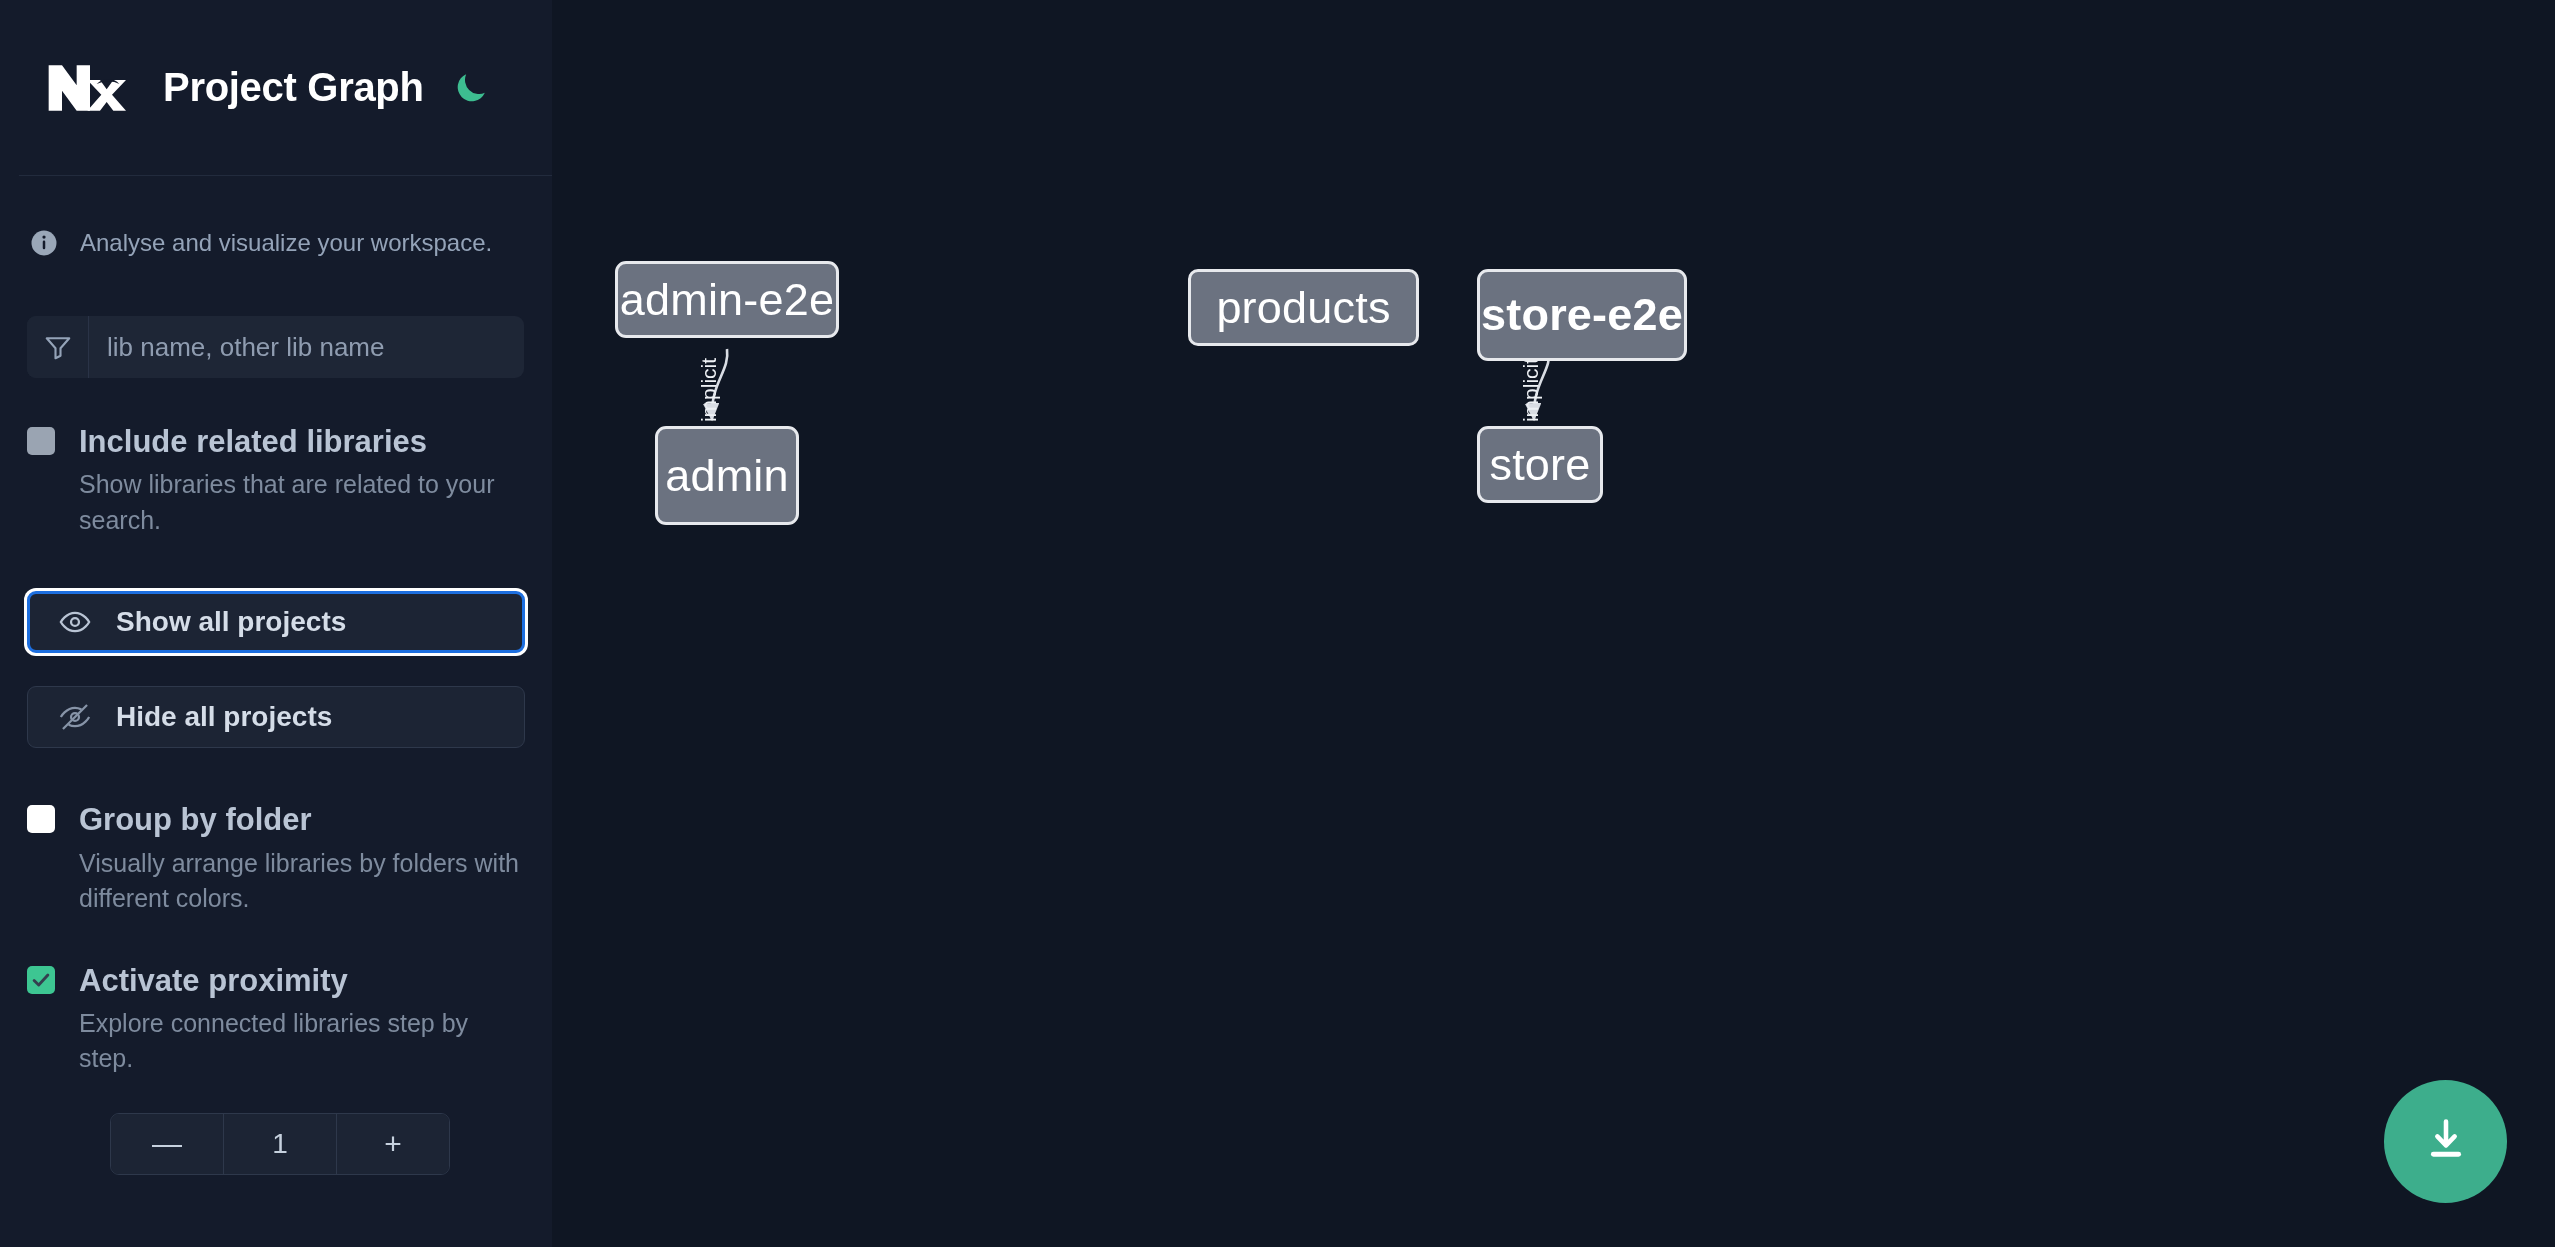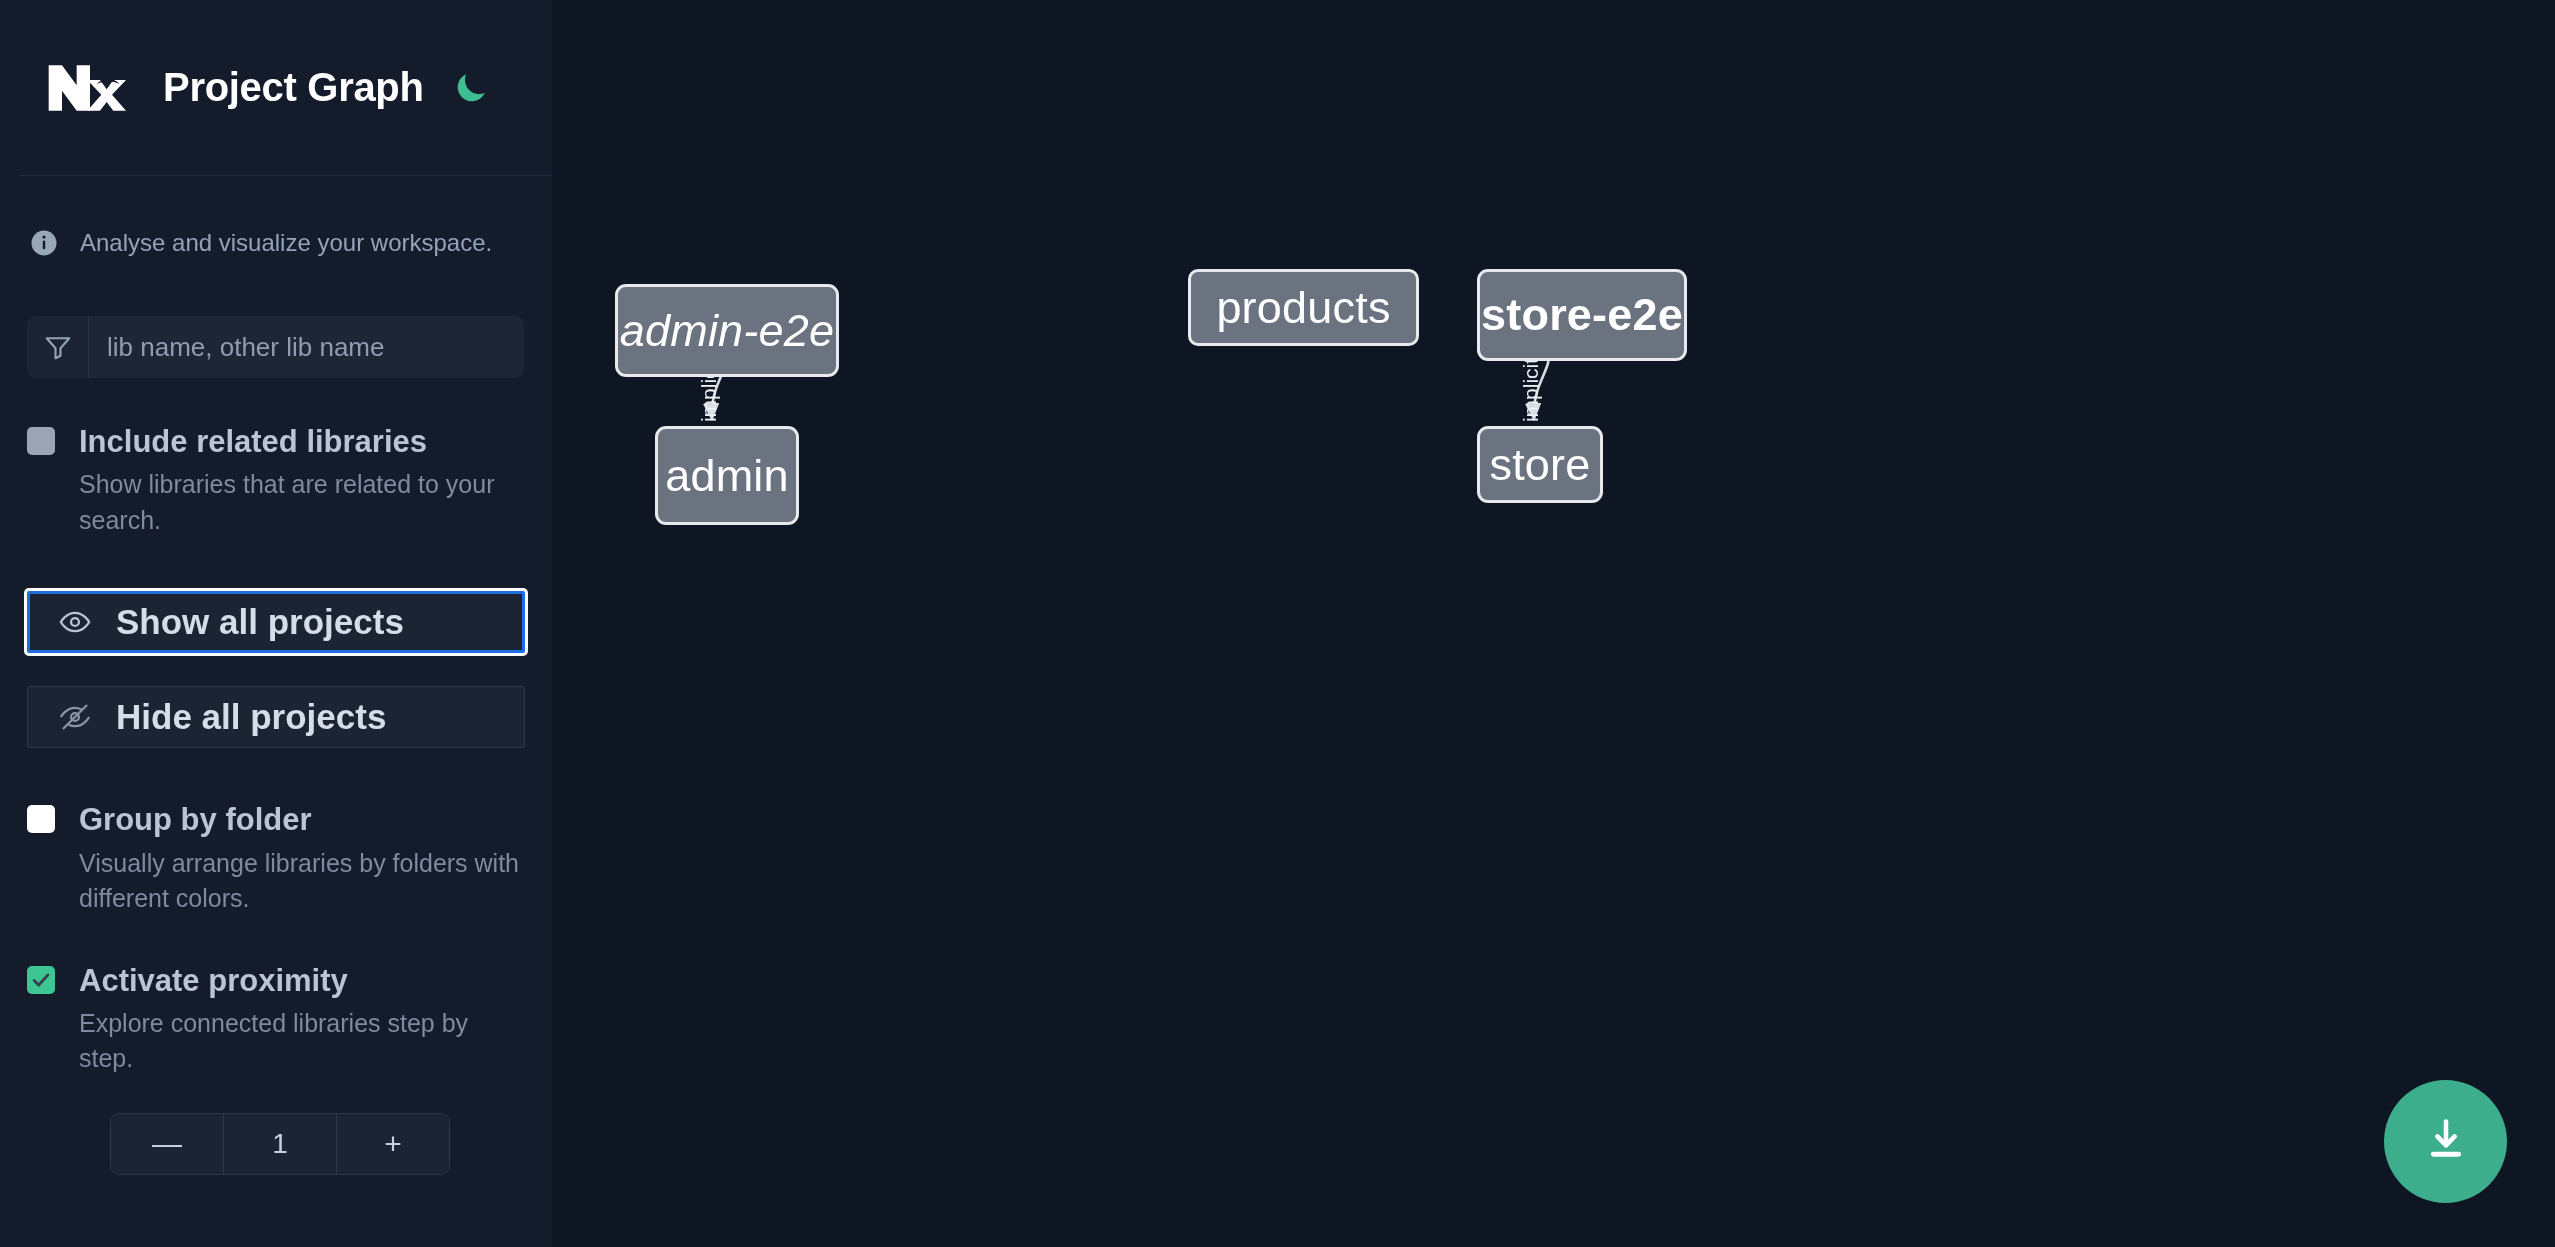--- a/index.html
+++ b/index.html
@@ -159,23 +159,23 @@
 
   
   .btn-list { margin: 53px 0 0 27px; }
   .vbtn {
     width: 498px;
     height: 62px;
     display: flex;
     align-items: center;
     background: #1c2434;
     border: 1px solid #2e384b;
-    border-radius: 2px;
+    border-radius: 9px;
     color: #d5dde8;
-    font-size: 35px;
+    font-size: 28px;
     font-weight: 700;
     padding-left: 30px;
     cursor: pointer;
     font-family: "Liberation Sans", sans-serif;
   }
   .vbtn.focused {
     border: 3px solid #1d6fe0;
     box-shadow: 0 0 0 3px #ffffff;
     padding-left: 28px;
   }
@@ -373,21 +373,21 @@
         </marker>
       </defs>
 
       <path d="M175,349 C178,372 158,382 160,420" fill="none" stroke="#d9dde4" stroke-width="2.6" marker-end="url(#arrow)"></path>
       <text x="164" y="390" fill="#eef1f5" font-size="21" font-family="Liberation Sans, sans-serif" transform="rotate(-90 164 390)" text-anchor="middle">implicit</text>
 
       <path d="M997,349 C1000,372 980,382 982,420" fill="none" stroke="#d9dde4" stroke-width="2.6" marker-end="url(#arrow)"></path>
       <text x="986" y="390" fill="#eef1f5" font-size="21" font-family="Liberation Sans, sans-serif" transform="rotate(-90 986 390)" text-anchor="middle">implicit</text>
     </svg>
 
-    <div class="node" style="left:63px; top:284px; width:224px; height:93px;font-style:italic;">
+    <div class="node" style="left:63px; top:261px; width:224px; height:77px;">
       <span>admin-e2e</span>
     </div>
 
     <div class="node" style="left:103px; top:426px; width:144px; height:99px;">
       <span>admin</span>
     </div>
 
 
     <div class="node" style="left:636px; top:269px; width:231px; height:77px;border-radius:10px;">
       <span>products</span>

